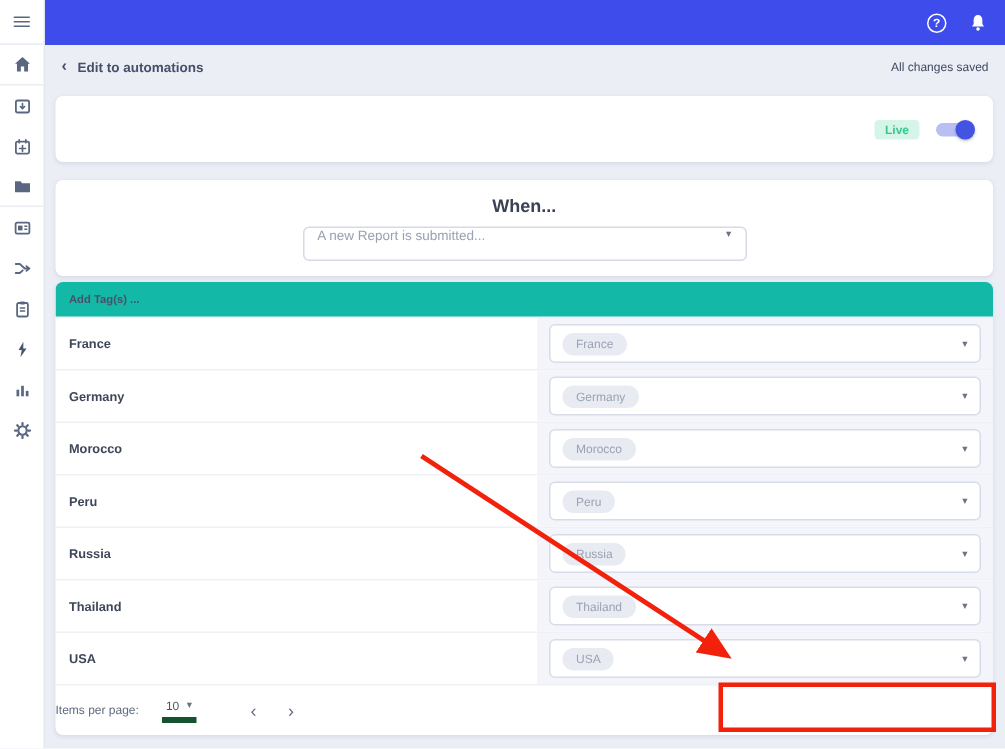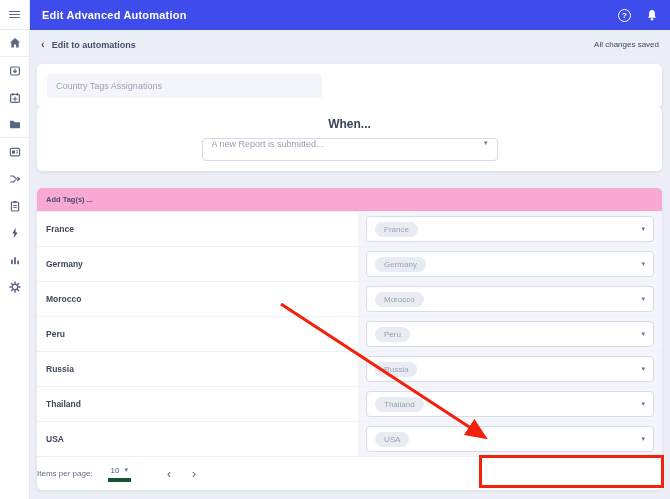--- a/index.html
+++ b/index.html
@@ -47,35 +47,35 @@
     font-family:"Liberation Sans", sans-serif; font-size:9px; color:#9aa2b5; outline:none; }
   .name-right { position:absolute; right:12px; top:0; height:100%; display:flex; align-items:center; gap:11px; }
   .live-badge { background:#d6f5e9; color:#34c98e; font-size:8px; font-weight:700;
     padding:2px 7px; border-radius:3px; }
   .toggle { position:relative; width:26px; height:13px; cursor:pointer; }
   .toggle-track { position:absolute; left:0; top:2px; width:23px; height:9px; background:#b9bff2; border-radius:5px; }
   .toggle-thumb { position:absolute; right:0; top:0; width:13px; height:13px; border-radius:50%;
     background:#4353e2; box-shadow:0 1px 2px rgba(0,0,0,.25); }
 
   
-  .card-when { top:107px; height:64px; }
+  .card-when { top:120px; height:64px; }
   .when-title { text-align:center; padding-top:10px; font-size:12px; font-weight:700; color:#3a4254; }
   .when-select { width:296px; height:23px; margin:7px auto 0; border:1px solid #d6dae6; border-radius:4px;
     background:#fff; display:flex; justify-content:space-between;
     padding:0 9px; cursor:pointer; }
   .when-select-value { font-size:9px; color:#98a0b2; }
   .sel-caret { font-size:7px; color:#6b7384; }
 
   
   .card-table { top:188px; height:302px; display:flex; flex-direction:column; overflow:hidden; }
   .thead { display:flex; height:24px; border-bottom:1px solid #eef0f4; }
   .th1 { width:321px; display:flex; align-items:center; padding-left:9px;
     font-size:7.5px; color:#46516b; }
   .th1 b { font-weight:700; }
-  .th2 { flex:1; background:#f9a8d4; display:flex; align-items:center; padding-left:9px;
+  .th2 { flex:1; background:#14b8a6; display:flex; align-items:center; padding-left:9px;
     font-size:7.5px; font-weight:700; color:#46516b; }
   .trow { display:flex; height:35px; border-bottom:1px solid #f0f1f6; }
   .td1 { width:321px; display:flex; align-items:center; padding-left:9px;
     font-size:8.5px; font-weight:700; color:#3e4759; }
   .td2 { flex:1; background:#f3f5fa; display:flex; align-items:center; padding:0 8px; }
   .tag-select { flex:1; height:26px; background:#fff; border:1px solid #d8dce8; border-radius:4px;
     display:flex; align-items:center; justify-content:space-between; padding:0 8px; cursor:pointer; }
   .chip { background:#e9ebf2; border-radius:10px; padding:3px 9px; font-size:8px; color:#9aa2b3; }
 
   
@@ -162,42 +162,47 @@
     <svg width="12" height="12" viewBox="0 0 12 12">
       <circle cx="6" cy="6" r="2.8" fill="none" stroke="#5a6780" stroke-width="1.4"></circle>
       <g stroke="#5a6780" stroke-width="1.5" stroke-linecap="round">
         <path d="M6 1 L6 2.2 M6 9.8 L6 11 M1 6 L2.2 6 M9.8 6 L11 6 M2.5 2.5 L3.3 3.3 M8.7 8.7 L9.5 9.5 M9.5 2.5 L8.7 3.3 M3.3 8.7 L2.5 9.5"></path>
       </g>
     </svg>
   </div>
 </nav>
 
 <header class="topbar">
-  <div class="topbar-title">Edit Advanced Automation</div>
   <div class="topbar-right">
     <div class="help-ic">
         <span>?</span>
       </div>
     <svg width="12" height="13" viewBox="0 0 12 13" style="cursor:pointer">
       <path d="M6 1 C4.2 1 3.1 2.4 3.1 4.3 L3.1 7 L2 8.7 L10 8.7 L8.9 7 L8.9 4.3 C8.9 2.4 7.8 1 6 1 Z" fill="#fff"></path>
       <circle cx="6" cy="10.3" r="1.2" fill="#fff"></circle>
     </svg>
   </div>
 </header>
 
 <div class="subheader">
   <div class="back-link">
     <span class="back-chev">‹</span>
     <span>Edit to automations</span>
   </div>
   <div class="saved-status">All changes saved</div>
 </div>
 
 <section class="card card-name">
-  <input class="name-input" value="Country Tags Assignations" style="">
+  <div class="name-right">
+    <span class="live-badge">Live</span>
+    <div class="toggle">
+      <div class="toggle-track"></div>
+      <div class="toggle-thumb"></div>
+    </div>
+  </div>
 </section>
 
 <section class="card card-when">
   <div class="when-title">When...</div>
   <div class="when-select">
     <span class="when-select-value">A new Report is submitted...</span>
     <span class="sel-caret">▾</span>
   </div>
 </section>
 

